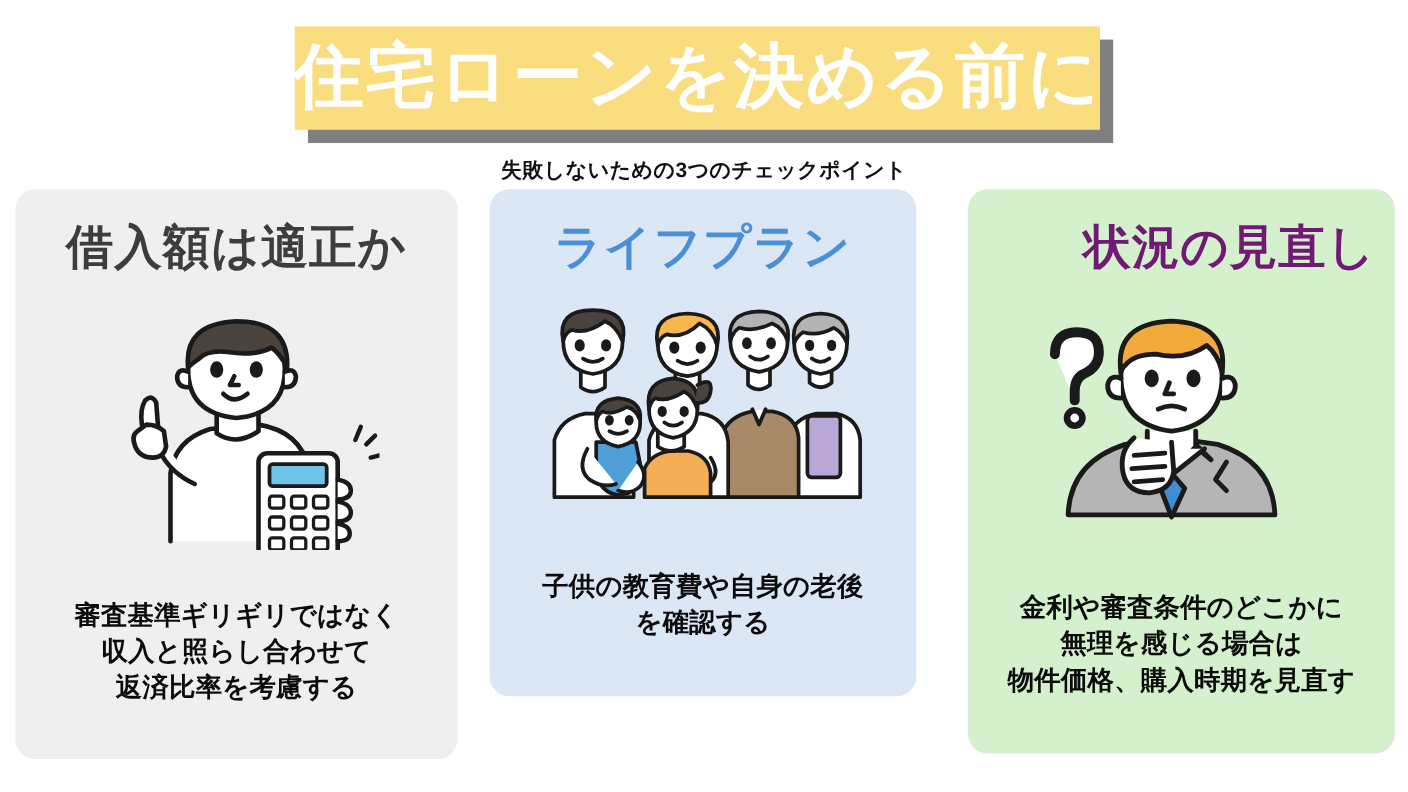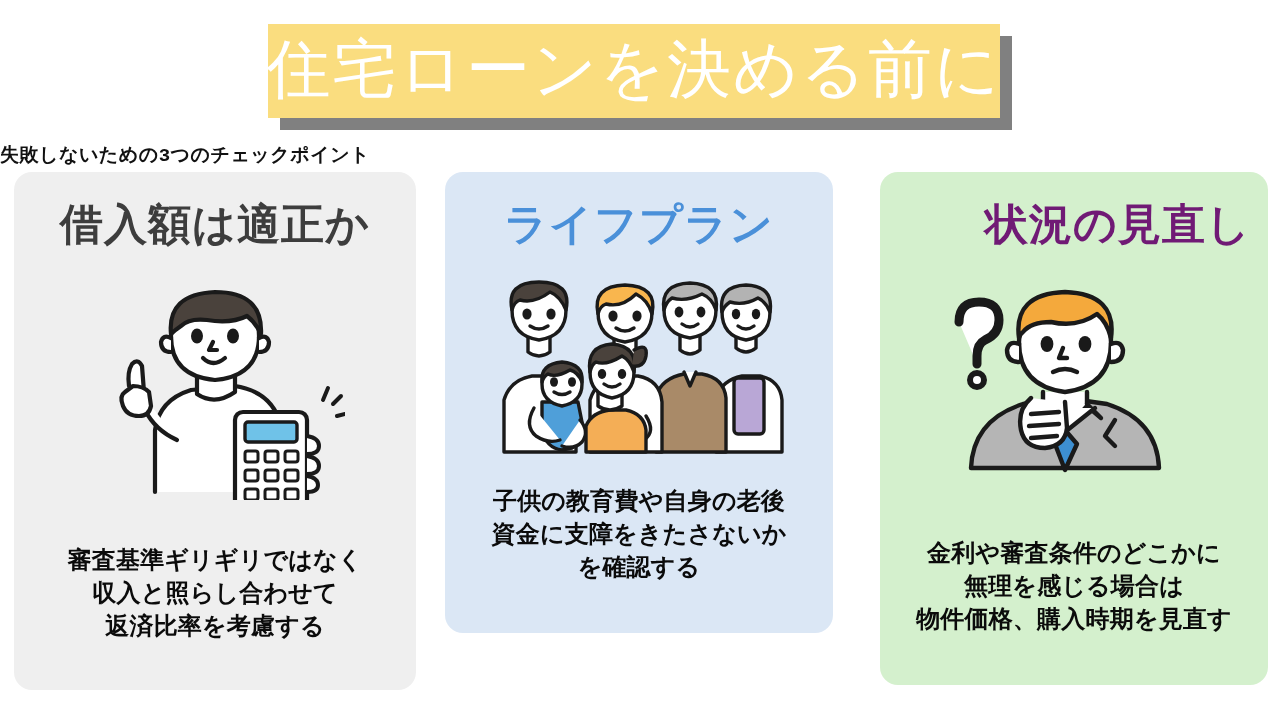--- a/index.html
+++ b/index.html
@@ -16,30 +16,30 @@
   .title-shadow {
     position:absolute; left:12px; top:12px;
     width:732px; height:94px; background:#808080;
   }
   .title-band {
     position:absolute; left:0; top:0;
     width:732px; height:94px; background:#fadd7f;
     display:flex; align-items:center; justify-content:center;
   }
   .title-text {
-    color:#ffffff; font-size:64px; font-weight:normal;
+    color:#ffffff; font-size:64px; font-weight:bold;
     letter-spacing:2px; line-height:1; white-space:nowrap;
     transform:translateY(-2px);
   }
 
   
   .subtitle {
     position:absolute; left:0; top:142px; width:1280px;
-    text-align:left; color:#111111;
-    font-size:19px; font-weight:bold; letter-spacing:0.5px;font-family:Liberation Mono, monospace;
+    text-align:center; color:#111111;
+    font-size:19px; font-weight:bold; letter-spacing:0.5px;
   }
 
   
   .card {
     position:absolute; top:172px; width:402px; height:518px;
     border-radius:18px; overflow:hidden;padding-left:44px;
   }
   #card-1 { left:14px;  background:#efefef; }
   #card-2 { left:445px; width:388px; height:461px; background:#dbe7f5; }
   #card-3 { left:880px; width:388px; height:513px; background:#d4f0cd; }
@@ -211,21 +211,20 @@
           <ellipse cx="185" cy="32" rx="4.4" ry="5.4"></ellipse>
             <ellipse cx="207" cy="32" rx="4.4" ry="5.4"></ellipse>
           <ellipse cx="242" cy="34" rx="4.2" ry="5.2"></ellipse>
             <ellipse cx="262" cy="34" rx="4.2" ry="5.2"></ellipse>
         </g>
       </svg>
     </div>
 
     <div class="card-body">
       <span>子供の教育費や自身の老後</span>
-      <span>資金に支障をきたさないか</span>
       <span>を確認する</span>
     </div>
   </div>
 
   <div class="card" id="card-3">
     <div class="card-heading">状況の見直し</div>
 
     <div class="art">
       <svg width="270" height="200" viewBox="0 0 270 200">
         <g stroke="#1a1a1a" stroke-width="4.4" stroke-linecap="round" stroke-linejoin="round">

